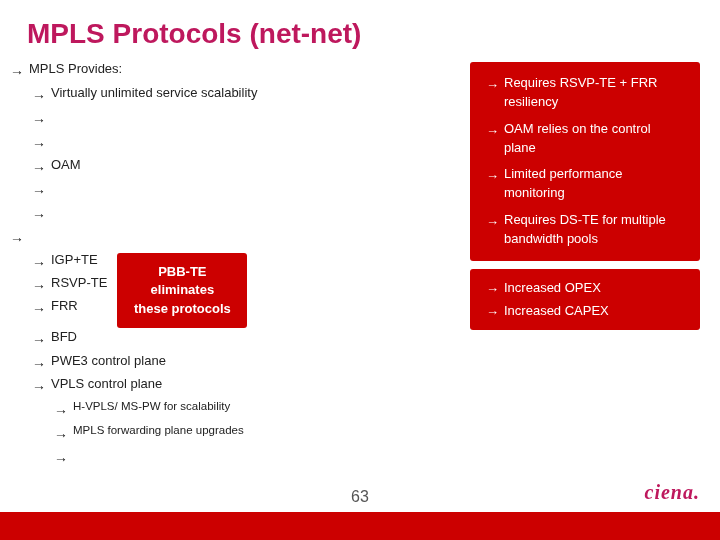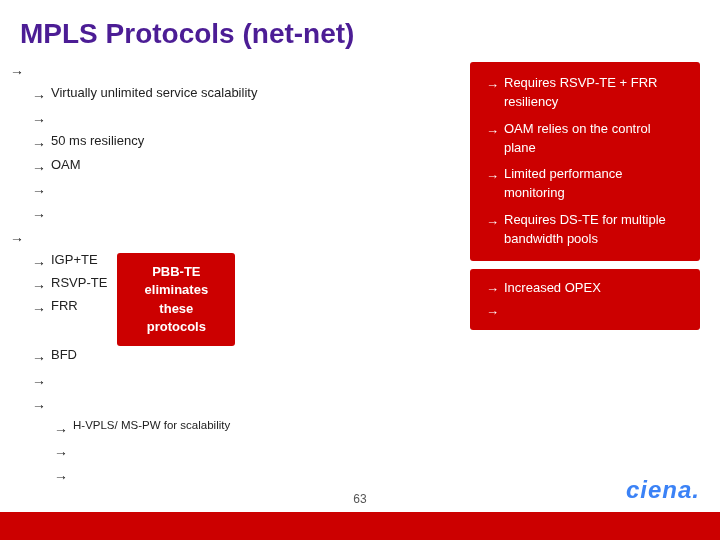--- a/index.html
+++ b/index.html
@@ -17,22 +17,22 @@
       width: 720px;
       height: 540px;
       position: relative;
       background: #fff;
     }
 
     
     .page-title {
       font-size: 28px;
       font-weight: bold;
-      color: #4c1d95;
-      padding: 18px 20px 10px 20px;
+      color: #be185d;
+      padding: 18px 20px 10px 27px;
     }
 
     
     .content-area {
       display: flex;
       flex-direction: row;
       padding: 0 10px 0 10px;
       gap: 0;
       position: relative;
     }
@@ -140,57 +140,58 @@
     .pbb-box {
       background: #cc0000;
       color: #fff;
       font-size: 13px;
       font-weight: bold;
       text-align: center;
       border-radius: 3px;
       padding: 10px 14px;
       margin-left: 10px;
       margin-top: 2px;
-      width: 118px;
+      width: 130px;
       line-height: 1.4;
     }
 
     
     .bottom-bar {
       position: absolute;
       bottom: 0;
       left: 0;
       width: 720px;
       height: 28px;
       background: #cc0000;
       display: flex;
       align-items: center;
       justify-content: flex-end;
       padding: 0 16px;
     }
 
     .page-number {
       color: #555;
-      font-size: 12px;
+      font-size: 16px;
       position: absolute;
       bottom: 34px;
       left: 50%;
       transform: translateX(-50%);
     }
 
     
     .ciena-logo {
       position: absolute;
       bottom: 36px;
       right: 20px;
-      font-size: 24px;
+      font-size: 20px;
       font-weight: bold;
-      color: #3b82f6;
+      color: #be185d;
       font-style: italic;
       letter-spacing: 1px;
+      font-family: Liberation Serif, serif;
     }
 
     
     .mpls-req-items {
       display: flex;
       flex-direction: row;
       align-items: flex-start;
       margin-top: 2px;
     }
 
@@ -213,32 +214,32 @@
 <div class="page">
 
   <div class="page-title">MPLS Protocols (net-net)</div>
 
   <div class="content-area">
 
     <div class="left-col">
 
       <div class="arrow-item">
         <span class="arr">→</span>
+        <span>MPLS Provides:</span>
       </div>
 
       <div class="arrow-item indent">
         <span class="arr">→</span>
         <span>Virtually unlimited  service scalability</span>
       </div>
       <div class="arrow-item indent">
         <span class="arr">→</span>
       </div>
       <div class="arrow-item indent">
         <span class="arr">→</span>
-        <span>50 ms resiliency</span>
       </div>
       <div class="arrow-item indent">
         <span class="arr">→</span>
         <span>OAM</span>
       </div>
       <div class="arrow-item indent">
         <span class="arr">→</span>
       </div>
       <div class="arrow-item indent">
         <span class="arr">→</span>
@@ -269,31 +270,34 @@
           <span>these protocols</span>
         </div>
       </div>
 
       <div class="arrow-item indent">
         <span class="arr">→</span>
         <span>BFD</span>
       </div>
       <div class="arrow-item indent">
         <span class="arr">→</span>
-      </div>
-      <div class="arrow-item indent">
-        <span class="arr">→</span>
+        <span>PWE3 control plane</span>
+      </div>
+      <div class="arrow-item indent">
+        <span class="arr">→</span>
+        <span>VPLS control plane</span>
       </div>
 
       <div class="arrow-item indent2 small-text">
         <span class="arr">→</span>
         <span>H-VPLS/ MS-PW for scalability</span>
       </div>
       <div class="arrow-item indent2 small-text">
         <span class="arr">→</span>
+        <span>MPLS forwarding plane upgrades</span>
       </div>
       <div class="arrow-item indent2 small-text">
         <span class="arr">→</span>
       </div>
     </div>
 
     <div class="right-col">
 
       <div class="red-box">
         <div class="r-item">
@@ -314,20 +318,21 @@
         </div>
       </div>
 
       <div class="red-box-bottom">
         <div class="r-item">
           <span class="arr">→</span>
           <span>Increased OPEX</span>
         </div>
         <div class="r-item">
           <span class="arr">→</span>
+          <span>Increased CAPEX</span>
         </div>
       </div>
     </div>
 
   </div>
 
   <div class="page-number">63</div>
 
   <div class="ciena-logo">ciena.</div>
 

